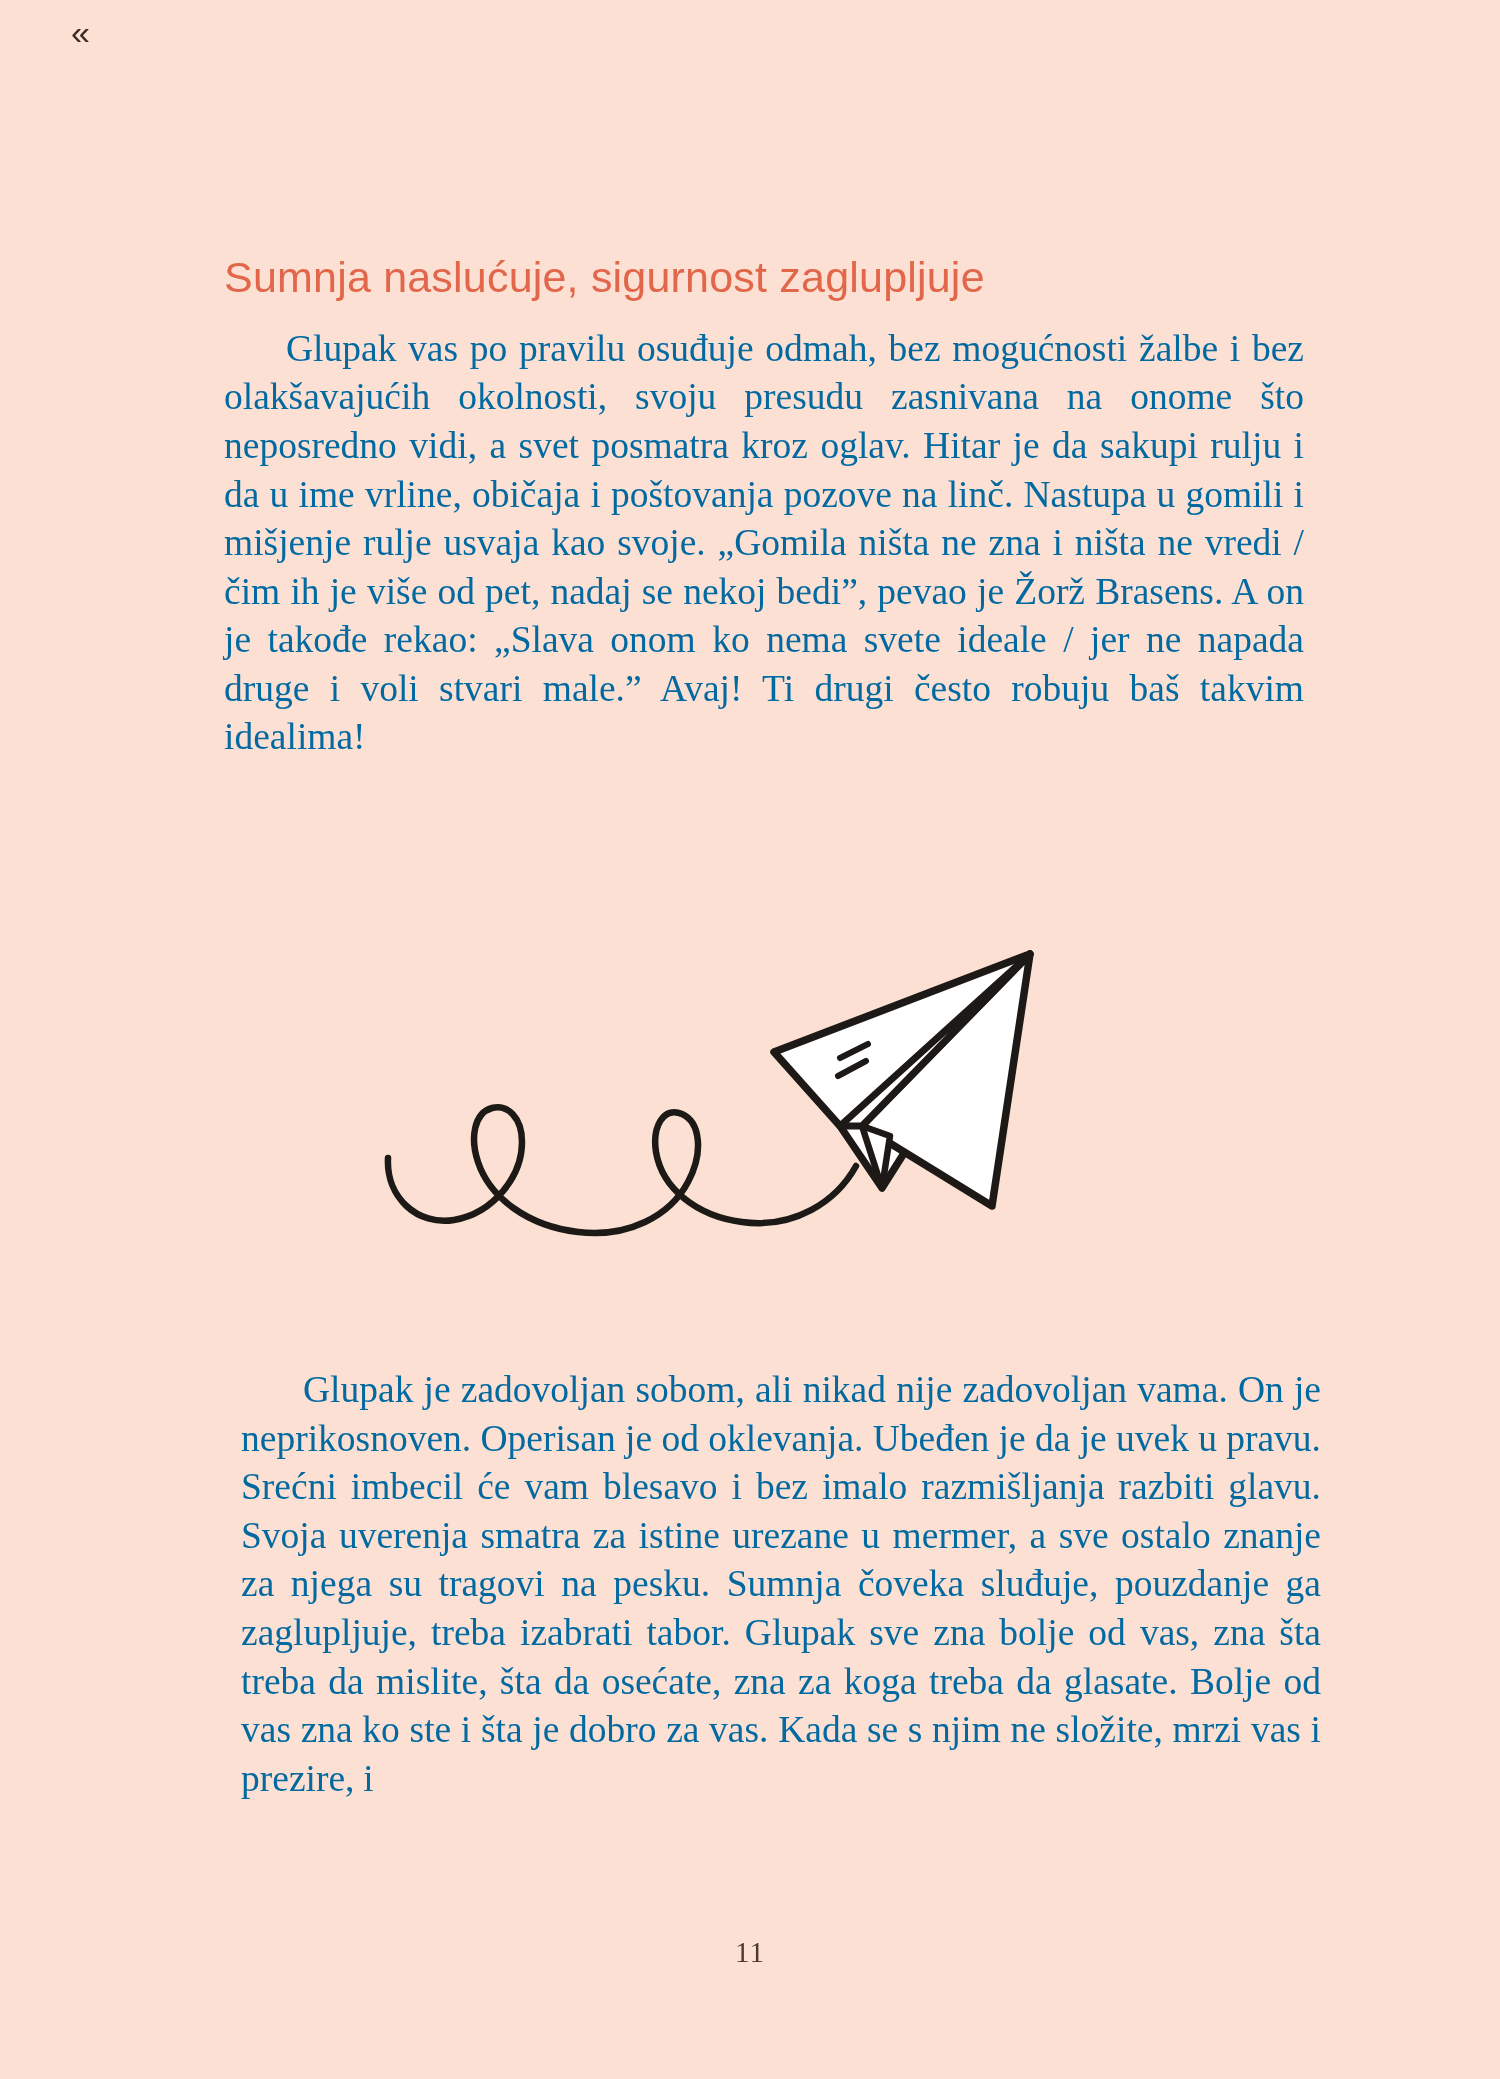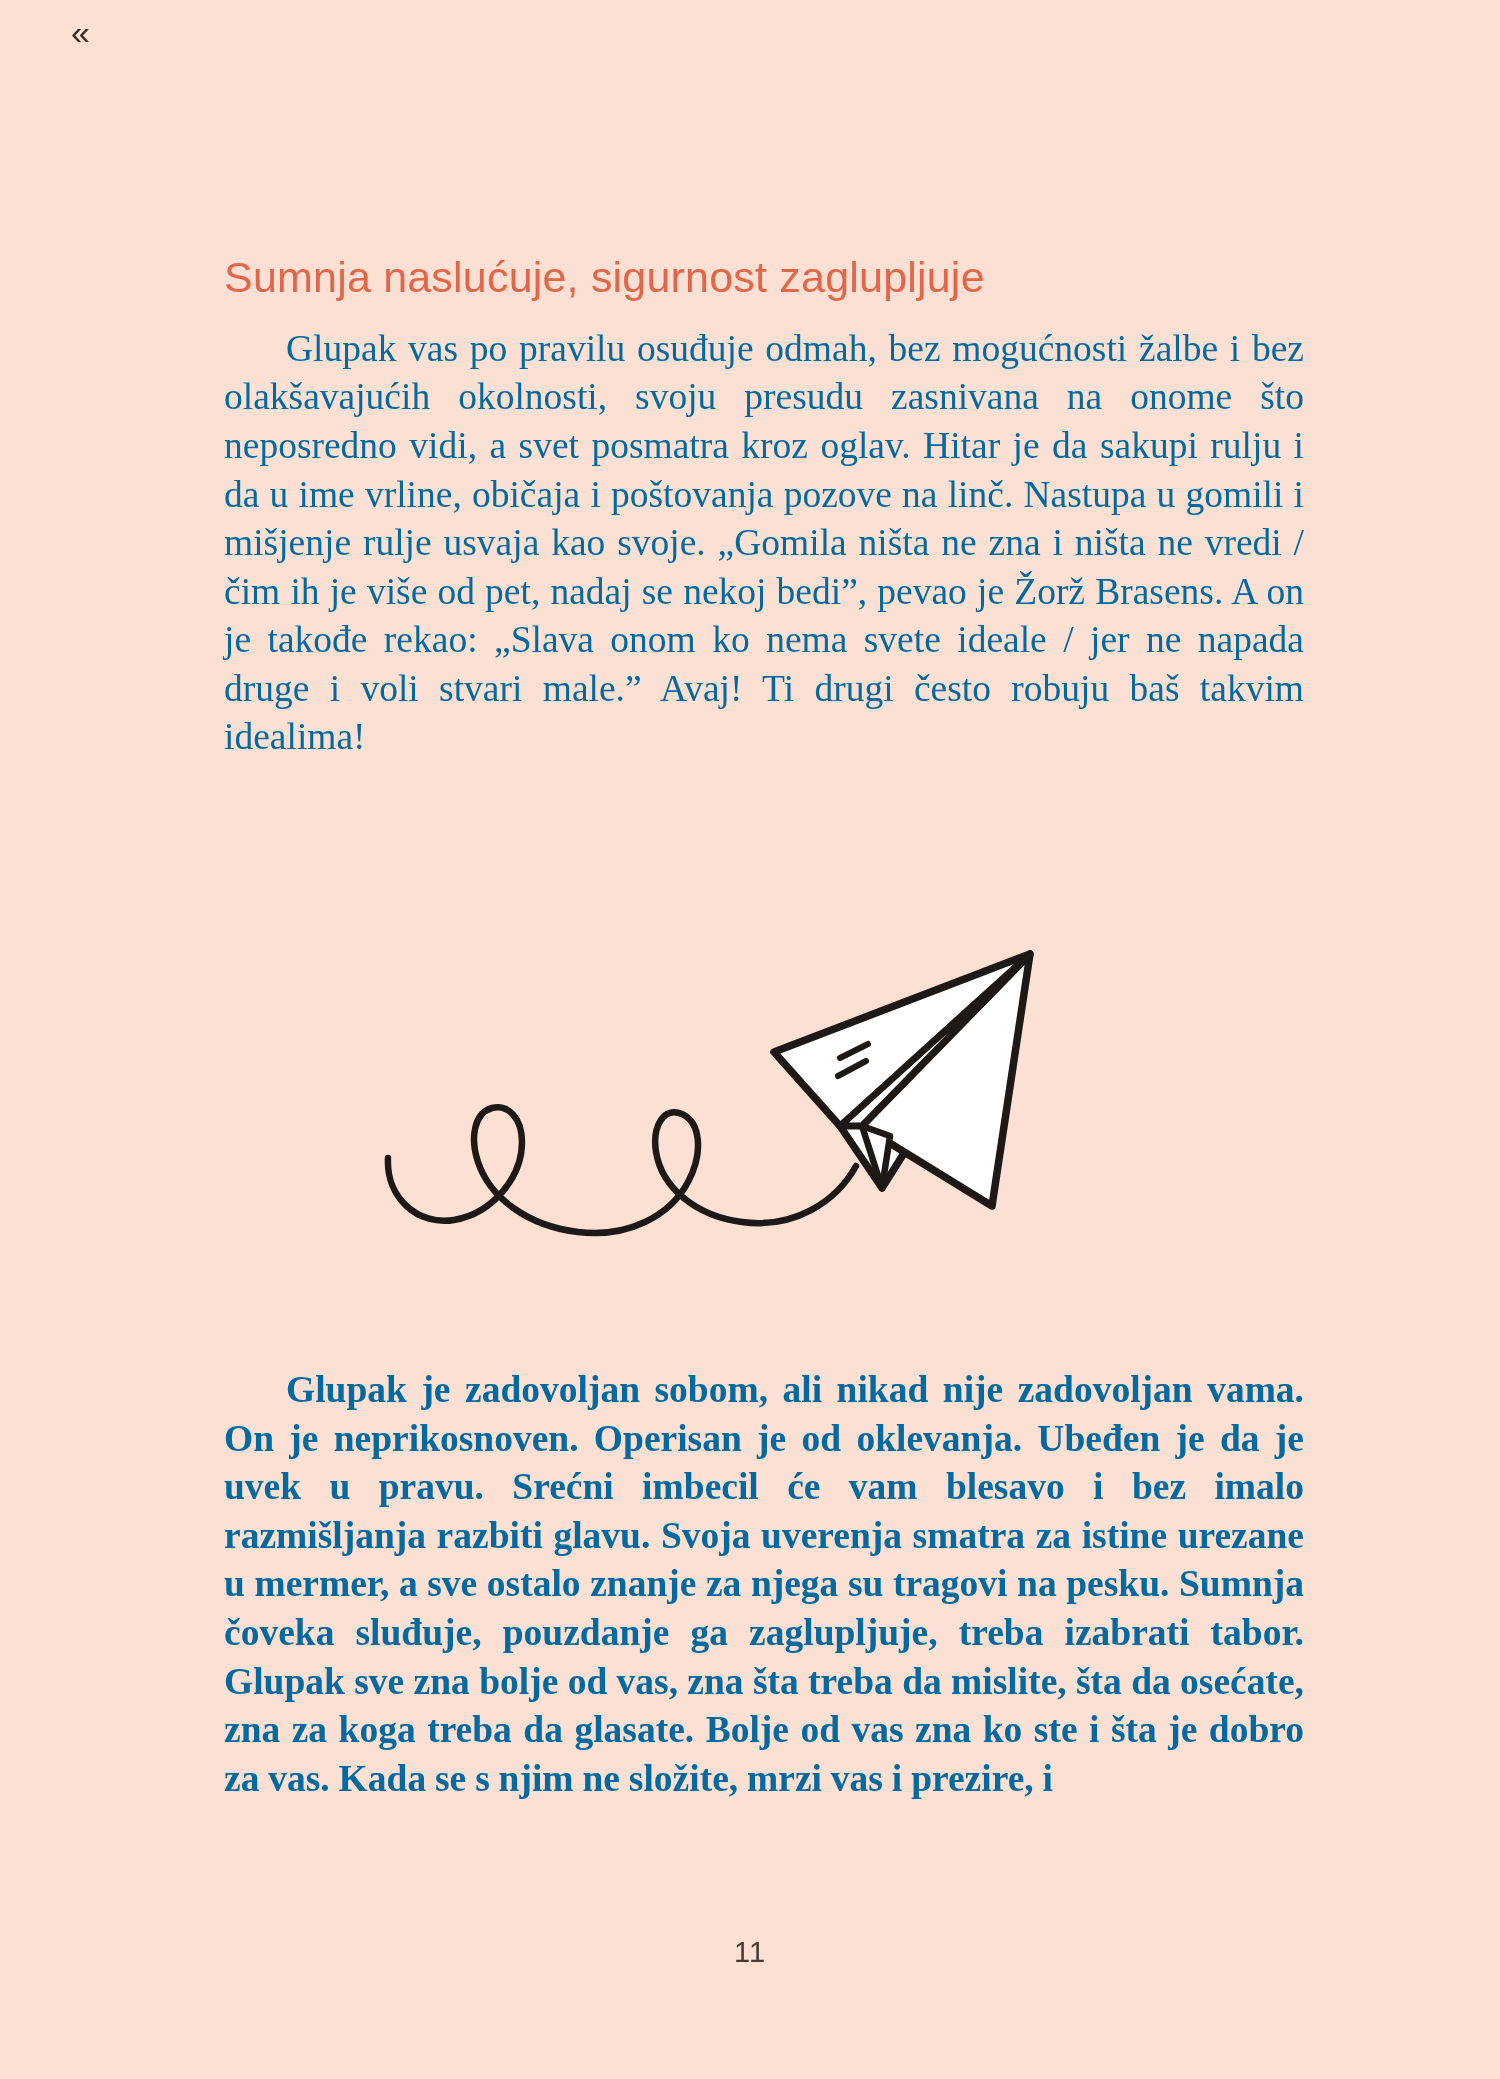--- a/index.html
+++ b/index.html
@@ -91,34 +91,33 @@
   }
   .illustration svg {
     display: block;
     width: 100%;
     height: 100%;
     overflow: visible;
   }
 
   .par-two-wrap {
     position: absolute;
-    left: 224px;
+    left: 241px;
     top: 1366px;
     width: 1080px;
-    font-weight: bold;
   }
 
   
   .folio {
     position: absolute;
     left: 0;
     right: 0;
     top: 1936px;
     text-align: center;
-    font-family: Liberation Sans, sans-serif;
+    font-family: Liberation Serif, serif;
     font-size: 29px;
     font-weight: 300;
     color: #4a3a33;
     letter-spacing: 1px;
   }
 </style>
 </head>
 <body>
 
 <div class="page">

